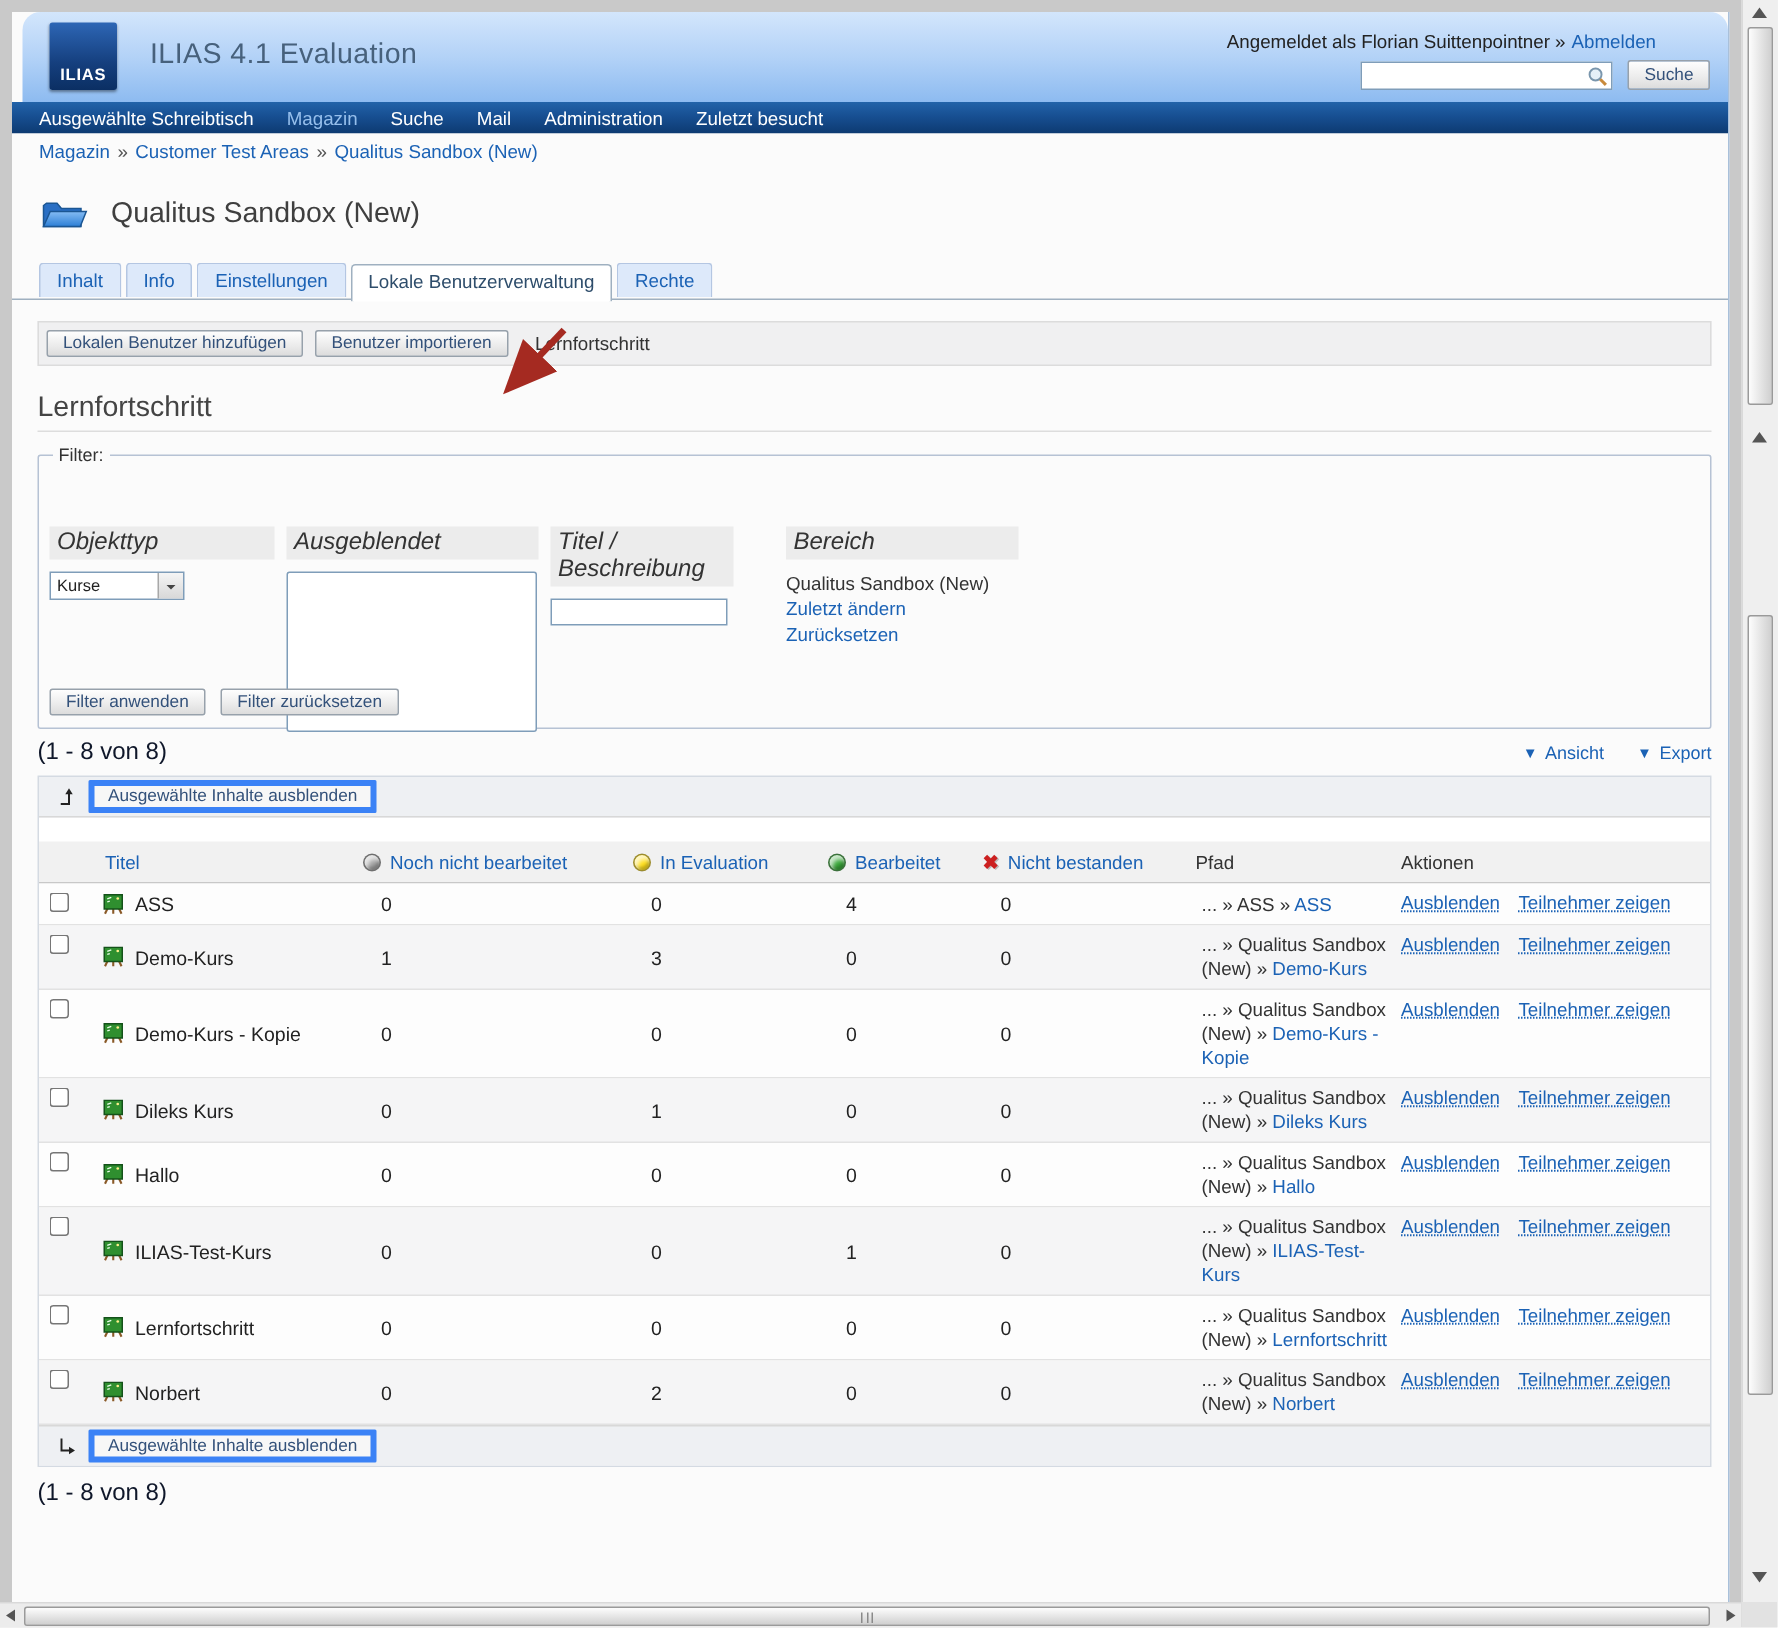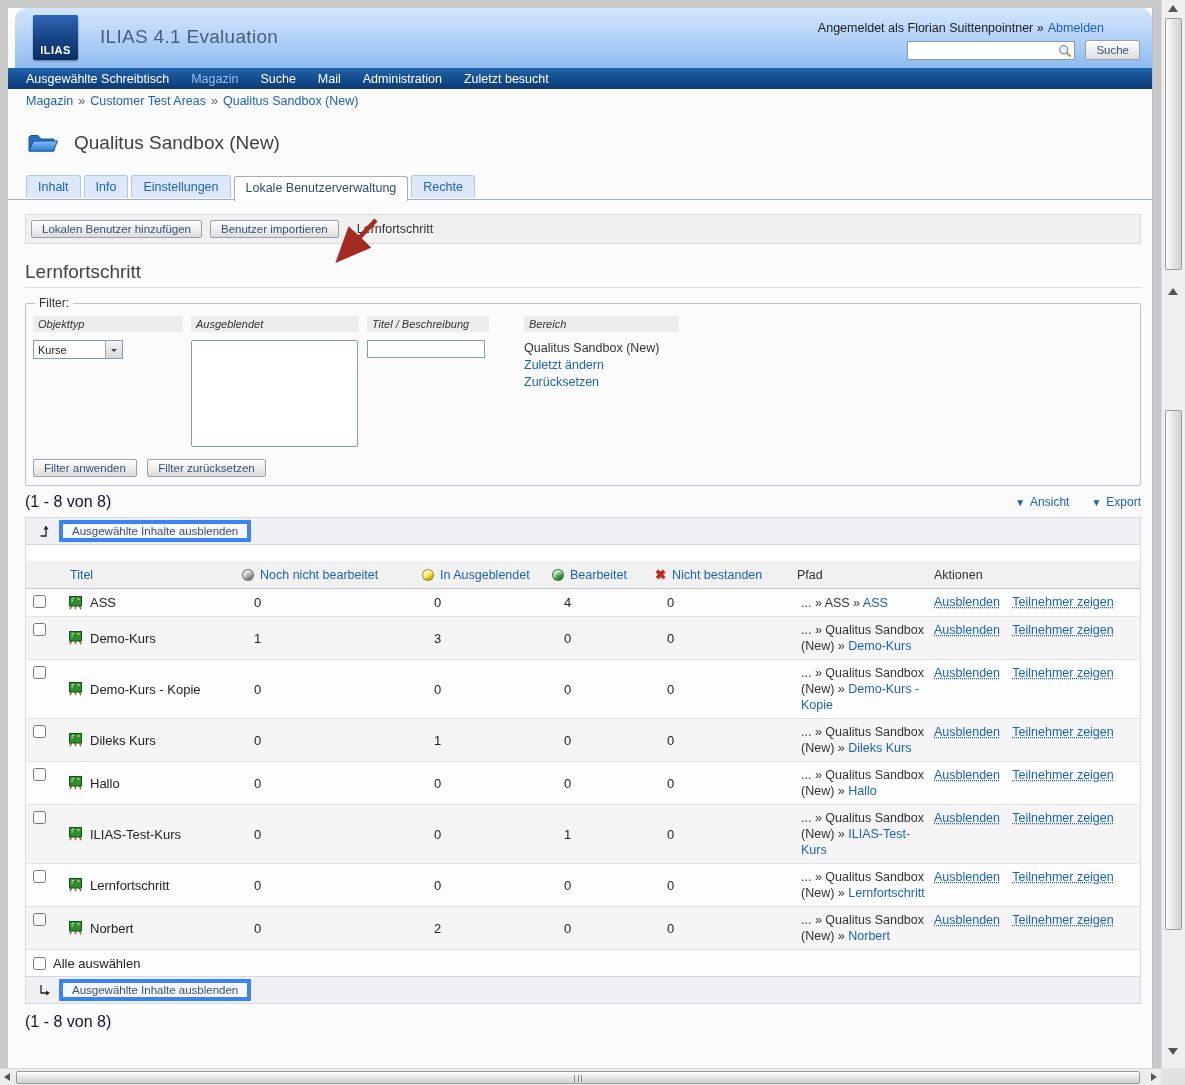--- a/index.html
+++ b/index.html
@@ -56,21 +56,21 @@
 
   .section-heading { margin:17px 0 0 17px; font-size:19px; color:#444; font-weight:normal; }
   .section-hr { margin:4px 12px 0 17px; width:1116px; border:none; border-top:1px solid #ddd; }
 
   
   .filter-box { margin:8px 12px 0 17px; width:1116px; height:190px; border:1px solid #b6c2d4; border-radius:2px; padding:4px 7px; position:relative; background:#fbfbfb; }
   .filter-box legend { font-size:12px; color:#333; padding:0 4px; margin-left:2px; }
   .filter-cols { display:flex; margin-top:2px; }
   .fcol { margin-right:8px; }
   .fcol-4 { margin-left:27px; }
-  .fcol-head { background:#ececec; font-style:italic; font-size:11px; color:#333; padding:2px 5px; margin-bottom:8px; }
+  .fcol-head { background:#ececec; font-style:italic; font-size:16px; color:#333; padding:2px 5px; margin-bottom:8px;margin-top:35px; }
   .fcol-1 { width:150px; } .fcol-2 { width:168px; } .fcol-3 { width:122px; } .fcol-4 { width:155px; }
   .fake-select { width:90px; height:19px; border:1px solid #7f9db9; background:#fff; display:flex; align-items:center; cursor:default; }
   .fake-select .fs-text { font-size:11px; padding-left:4px; color:#222; }
   .fs-btn { margin-left:auto; width:17px; height:100%; background:linear-gradient(180deg,#f5f5f5,#d8d8d8); border-left:1px solid #a8a8a8; display:flex; align-items:center; justify-content:center; }
   .fs-btn::after { content:""; border:3.5px solid transparent; border-top-color:#444; margin-top:4px; }
   .listbox { width:167px; height:107px; border:1px solid #7f9db9; background:#fff; font-family:inherit; }
   .text-input { width:118px; height:18px; border:1px solid #7f9db9; background:#fff; padding:1px 3px; font-size:12px; font-family:inherit; }
   .bereich-value { font-size:12.5px; color:#333; line-height:17px; }
   .bereich-links a { display:block; font-size:12.5px; line-height:17px; }
   .filter-buttons { position:absolute; left:7px; bottom:8px; }
@@ -269,21 +269,21 @@
           <div class="th"></div>
           <div class="th th-title">
               <a>Titel</a>
             </div>
           <div class="th th-status">
               <span class="dot" style="background: rgb(163, 163, 163);"></span>
               <a>Noch nicht bearbeitet</a>
             </div>
             <div class="th th-status">
               <span class="dot" style="background: rgb(255, 223, 31);"></span>
-              <a>In Ausgeblendet</a>
+              <a>In Evaluation</a>
             </div>
             <div class="th th-status">
               <span class="dot" style="background: rgb(58, 166, 58);"></span>
               <a>Bearbeitet</a>
             </div>
             <div class="th th-status">
               <span class="failed-x" style="color: rgb(204, 32, 32);">✖</span>
               <a>Nicht bestanden</a>
             </div>
             <div class="th th-plain th-pfad">Pfad</div>
@@ -486,24 +486,20 @@
     <div class="cell cell-val">0</div>
     <div class="cell cell-val">0</div>
     <div class="cell cell-path"><span>... » Qualitus Sandbox (New) » </span><a class="plink">Norbert</a></div>
     <div class="cell cell-actions">
       <a>Ausblenden</a>
       <a>Teilnehmer zeigen</a>
     </div>
   </div>
           </div>
 
-        <div class="selectall-row">
-          <input type="checkbox" class="cb" style="">
-          <label>Alle auswählen</label>
-        </div>
 
         <div class="bulk-strip bottom">
           <span class="icon">
             <svg width="13" height="14" viewBox="0 0 13 14">
                 <path d="M3 2 L3 10 L8 10" fill="none" stroke="#222" stroke-width="1.3"></path>
                 <path d="M8 7.5 L12 10 L8 12.5 Z" fill="#222"></path>
               </svg>
           </span>
           <button class="bulk-btn">Ausgewählte Inhalte ausblenden</button>
         </div>

